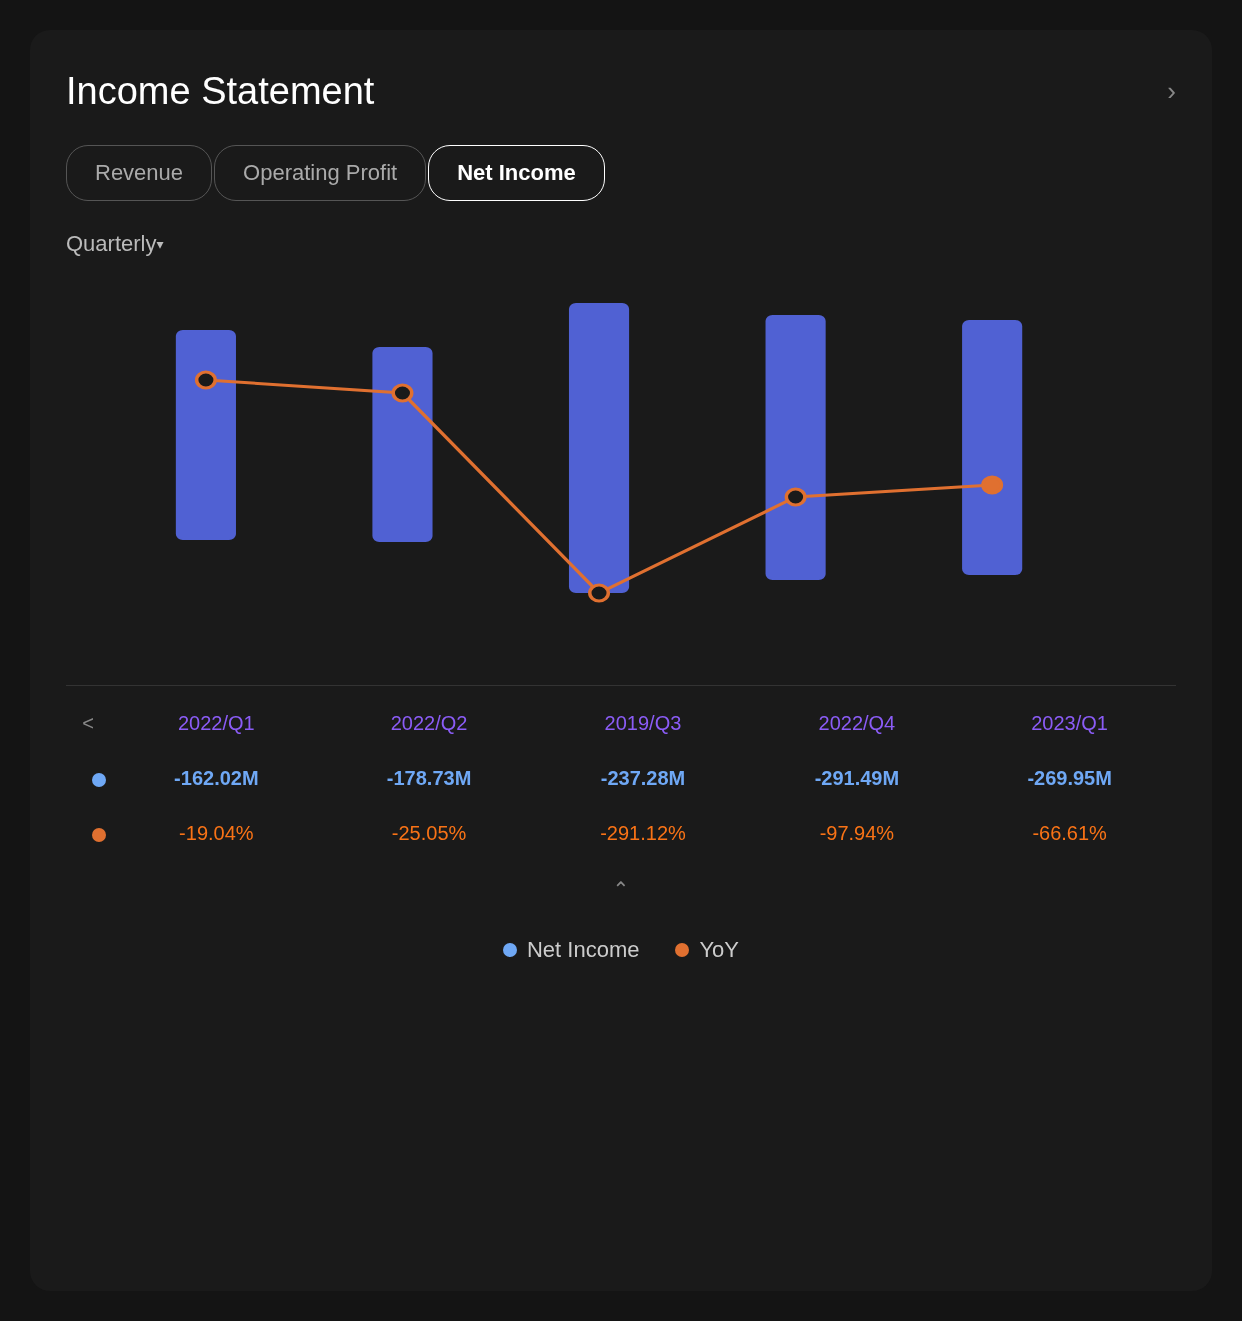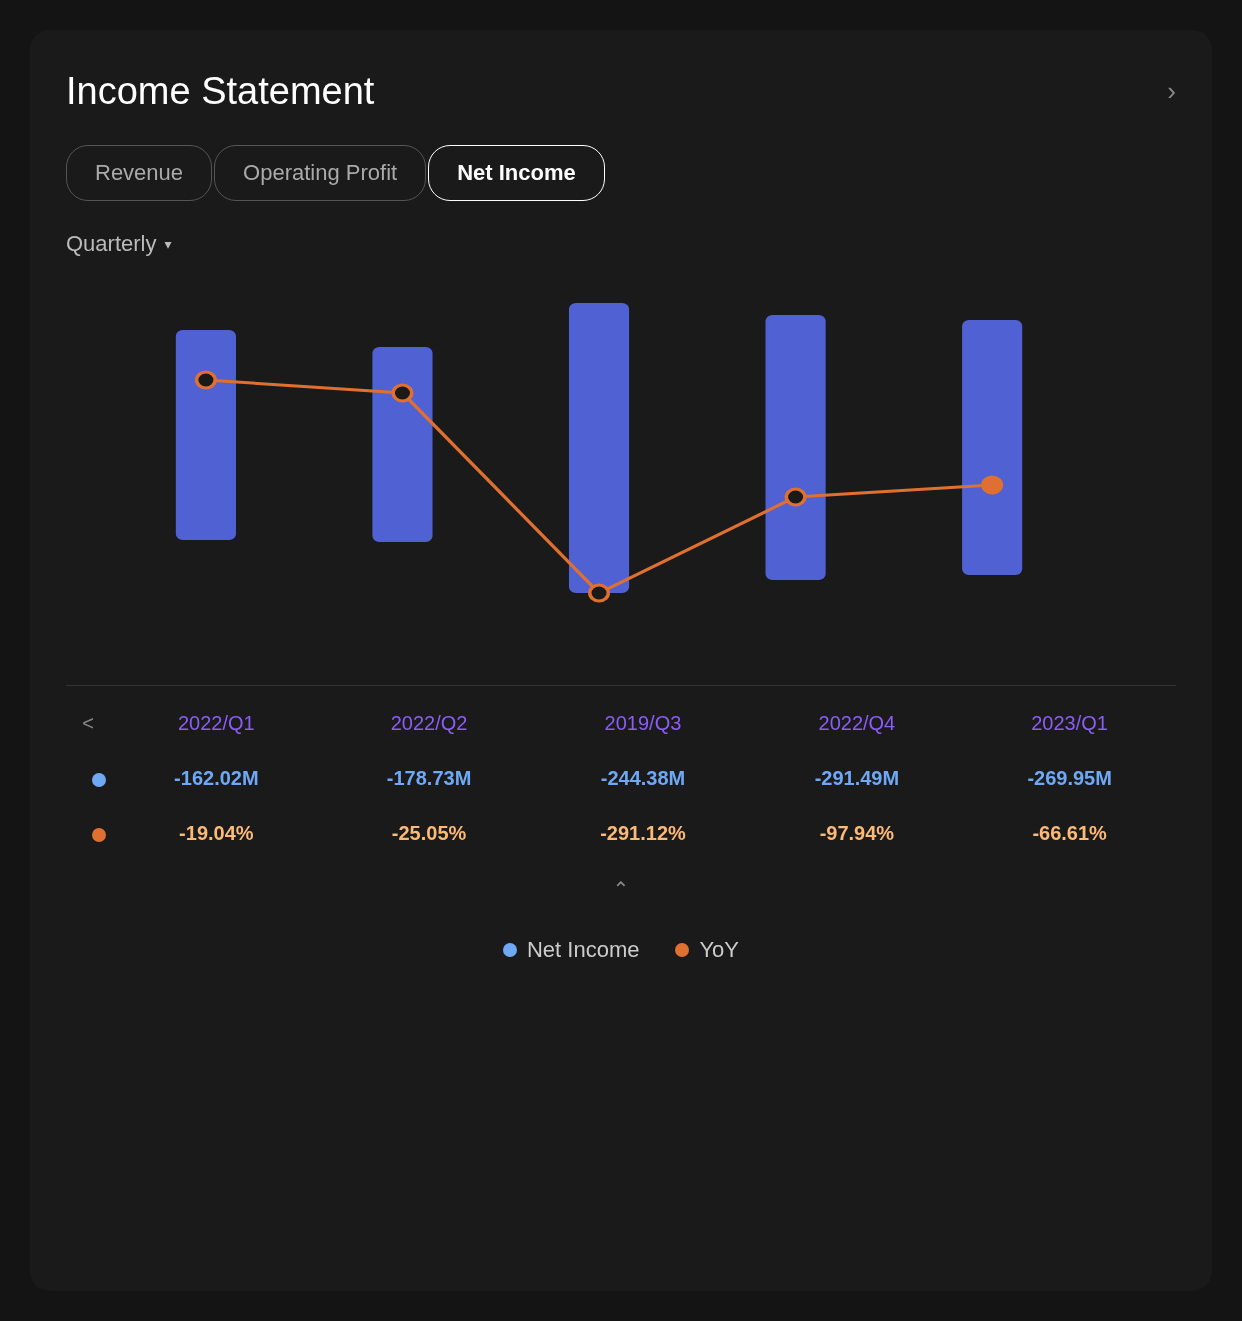--- a/index.html
+++ b/index.html
@@ -52,21 +52,20 @@
       cursor: pointer;
     }
     .tab-btn.active {
       border-color: #fff;
       color: #fff;
       font-weight: 700;
     }
     .period-row {
       display: flex;
       align-items: center;
-      gap: 8px;
       margin-bottom: 18px;
       font-size: 22px;
       color: #bbb;
       cursor: pointer;
     }
     .dropdown-arrow {
       font-size: 14px;
       color: #bbb;
     }
     .chart-area {
@@ -100,22 +99,22 @@
     }
     .data-table th.nav-col {
       width: 44px;
       color: #888;
     }
     .data-table td.net-income-val {
       color: #6fa8f5;
       font-weight: 700;
     }
     .data-table td.yoy-val {
-      color: #fdba74;
-      font-weight: 700;
+      color: #f97316;
+      font-weight: 400;
     }
     .legend-dot-blue {
       display: inline-block;
       width: 14px; height: 14px;
       border-radius: 50%;
       background: #6fa8f5;
       margin-right: 4px;
       vertical-align: middle;
     }
     .legend-dot-orange {
@@ -209,21 +208,21 @@
         <th>2023/Q1</th>
       </tr>
     </thead>
     <tbody>
       <tr>
         <td class="dot-cell">
           <span class="legend-dot-blue"></span>
         </td>
         <td class="net-income-val">-162.02M</td>
         <td class="net-income-val">-178.73M</td>
-        <td class="net-income-val">-244.38M</td>
+        <td class="net-income-val">-237.28M</td>
         <td class="net-income-val">-291.49M</td>
         <td class="net-income-val">-269.95M</td>
       </tr>
       <tr>
         <td class="dot-cell">
           <span class="legend-dot-orange"></span>
         </td>
         <td class="yoy-val">-19.04%</td>
         <td class="yoy-val">-25.05%</td>
         <td class="yoy-val">-291.12%</td>

